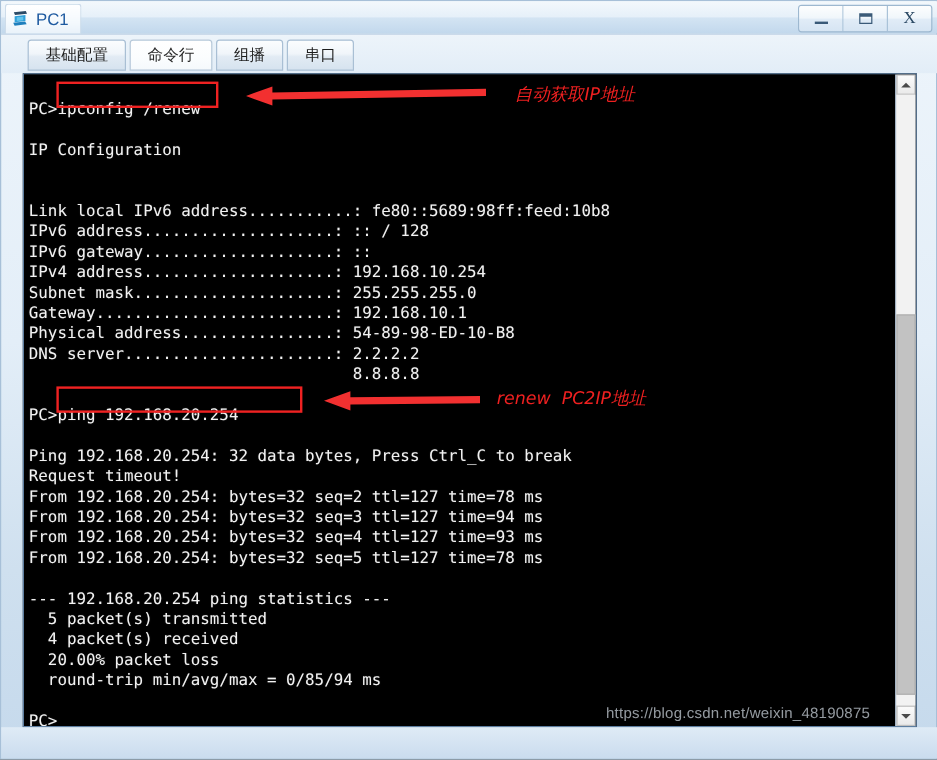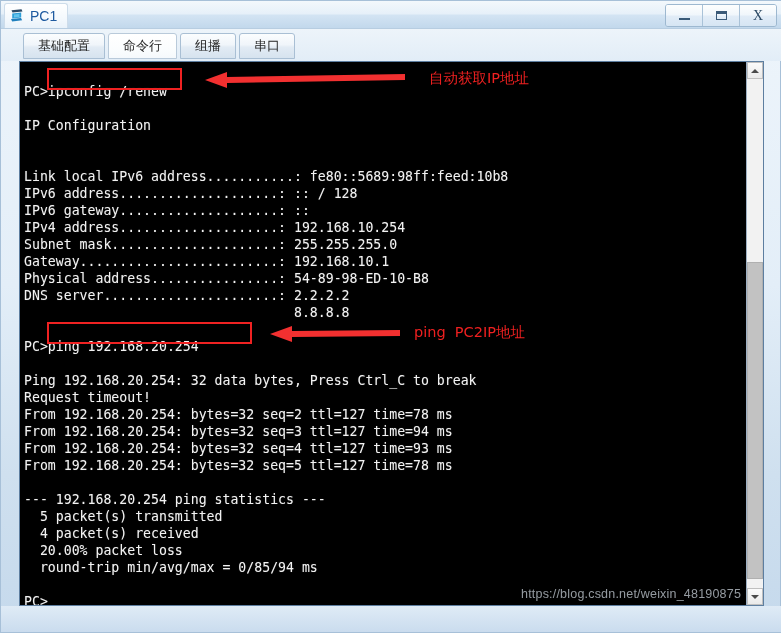--- a/index.html
+++ b/index.html
@@ -132,29 +132,29 @@
   }
 
   
   .ann-box{
     position:absolute;border:2px solid #ef2222;box-sizing:border-box;
     pointer-events:none;
   }
   .ann-text{
     position:absolute;color:#ee2020;
     font-family:"DejaVu Sans","Liberation Sans",sans-serif;
-    font-size:14.5px;white-space:pre;
+    font-size:14.5px;white-space:pre;font-style:italic;
   }
   .ann-arrow{position:absolute;pointer-events:none;}
 
   
   .watermark{
     position:absolute;color:rgba(205,214,222,0.72);
     font-family:"Liberation Sans",sans-serif;font-size:12.5px;
-    white-space:nowrap;letter-spacing:0.2px;margin-left:16px;
+    white-space:nowrap;letter-spacing:0.2px;
   }
   .statusline{
     position:absolute;left:0;bottom:0;width:781px;height:26px;
     background:linear-gradient(to bottom,#dfebf6,#cadcee);
   }
 </style>
 </head>
 <body>
 
 <div class="window">
@@ -242,21 +242,21 @@
       <svg class="ann-arrow" style="left:185px;top:6px;" width="200" height="24" viewBox="0 0 200 24">
         <polygon points="0,12 22,4 22,9 200,6 200,12 22,15 22,20" fill="#f23030"></polygon>
       </svg>
       <span class="ann-text" style="left:409px;top:7px;">自动获取IP地址</span>
 
       <div class="ann-box" style="left:27px;top:260px;width:205px;height:22px;"></div>
 
       <svg class="ann-arrow" style="left:250px;top:261px;" width="130" height="22" viewBox="0 0 130 22">
         <polygon points="0,11 22,3 22,8 130,7 130,13 22,14 22,19" fill="#f23030"></polygon>
       </svg>
-      <span class="ann-text" style="left:394px;top:261px;">ping  PC2IP地址</span>
+      <span class="ann-text" style="left:394px;top:261px;">renew  PC2IP地址</span>
 
       <span class="watermark" style="left:485px;top:525px;">https://blog.csdn.net/weixin_48190875</span>
     </div>
 
     <div class="vscroll">
       <div class="sc-btn sc-up">
         <i class="arrow-up"></i>
       </div>
       <div class="sc-track">
         <div class="sc-thumb" style="top:183px;height:317px;"></div>

